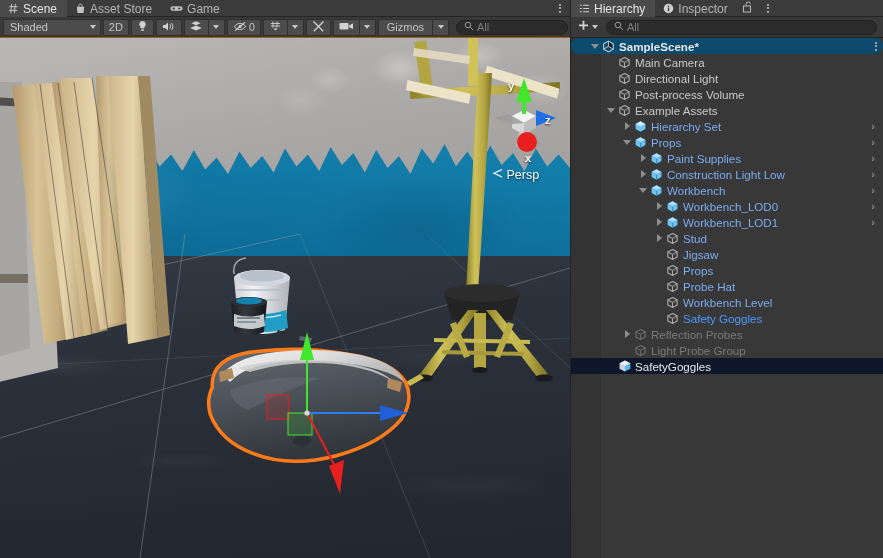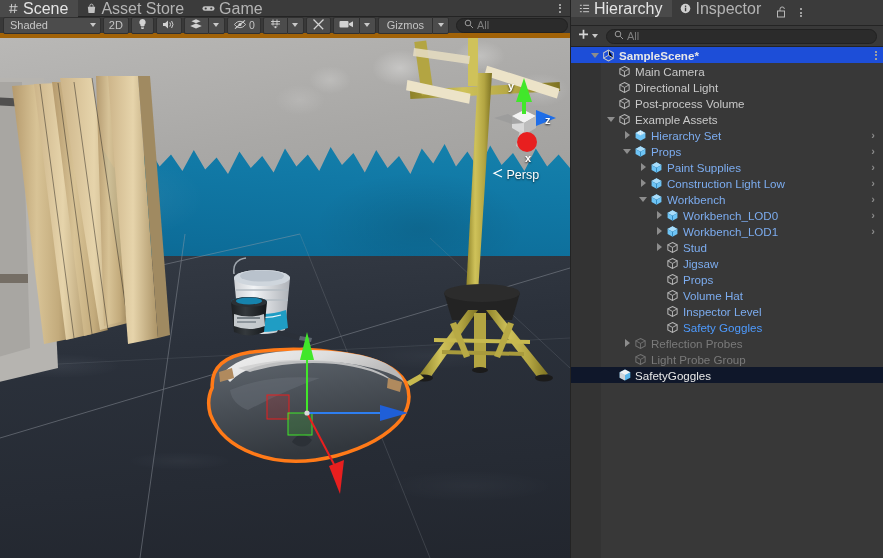--- a/index.html
+++ b/index.html
@@ -17,37 +17,37 @@
 
   
   .tabbar {
     position: relative; height: 17px; background: #3b3b3b;
     display: flex; align-items: stretch;
     border-bottom: 1px solid #242424;
   }
   .tab {
     display: flex; align-items: center; gap: 4px;
     padding: 0 10px 0 8px; height: 17px;
-    font-size: 16px; color: #b4b4b4; white-space: nowrap;
+    font-size: 12px; color: #b4b4b4; white-space: nowrap;
     position: relative;
   }
   .tab.active { background: #4a4a4a; color: #e4e4e4; }
   .tab .ticon { display: inline-flex; align-items: center; }
   .tabbar .spacer { flex: 1; }
   .tab-menu {
     width: 20px; display: flex; align-items: center; justify-content: center;
   }
   .kebab { display: flex; flex-direction: column; gap: 1.5px; }
   .kebab i { width: 2px; height: 2px; background: #a0a0a0; display: block; }
 
   
   .scene-toolbar {
     height: 21px; background: #393939;
     display: flex; align-items: center; gap: 0px;
-    padding: 0 2px; border-bottom: 5px solid #a16207;
+    padding: 0 2px; border-bottom: 1px solid #a16207;
     position: relative; z-index: 5;
   }
   .tb-btn {
     height: 17px; background: #4c4c4c; border: 1px solid #303030;
     border-radius: 2px; color: #c4c4c4; font-size: 11px;
     display: flex; align-items: center; justify-content: center;
     padding: 0 5px; margin: 0 1px; white-space: nowrap;
   }
   .tb-group { display: flex; align-items: center; margin: 0 1px; }
   .tb-group .tb-btn { margin: 0; border-radius: 0; border-right-width: 0; }
@@ -124,21 +124,21 @@
   .persp-label {
     position:absolute; color:#fff; font-size:12.5px; left:492px; top:130px;
     text-shadow:0 1px 2px rgba(0,0,0,.7);
   }
   .ax-label { position:absolute; color:#fff; font-size:11px; font-weight:bold; text-shadow:0 1px 2px rgba(0,0,0,.8); }
 
   
   #hier-pane { width: 313px; height: 558px; background: #383838; position: relative;
     border-left: 1px solid #232323; }
   .hier-tabbar {
-    height: 26px; background: #3b3b3b; display: flex; align-items: stretch;
+    height: 17px; background: #3b3b3b; display: flex; align-items: stretch;
     border-bottom: 1px solid #242424;
   }
   .lock-btn { width: 20px; display:flex; align-items:center; justify-content:center; }
 
   .hier-toolbar {
     height: 21px; background: #393939; display:flex; align-items:center;
     padding: 0 4px; gap: 2px; border-bottom: 1px solid #232323;
   }
   .plus-btn { display:flex; align-items:center; gap:2px; padding: 0 2px; }
   .hier-search {
@@ -148,21 +148,21 @@
   }
 
   #hier-body { position:relative; height: 520px; background:#383838; overflow:hidden; }
   
   .hier-gutter { position:absolute; left:0; top:0; width:30px; height:520px; background:#333333; }
 
   .row {
     position: relative; height: 16px; display:flex; align-items:center;
     font-size: 11.6px; color:#c9c9c9; white-space:nowrap;
   }
-  .row.scene-root { background:#1d4ed8; color:#e8e8e8; font-weight:bold; }
+  .row.scene-root { background:#0c4a6e; color:#e8e8e8; font-weight:bold;border-radius:8px; }
   .row.selected { background:#0f172a; color:#e8e8e8; }
   .row .twirl {
     width: 12px; height:16px; display:flex; align-items:center; justify-content:center;
     flex: 0 0 12px;
   }
   .tri-right { width:0;height:0;border-top:4px solid transparent;border-bottom:4px solid transparent;border-left:5px solid #8d8d8d; }
   .tri-down  { width:0;height:0;border-left:4px solid transparent;border-right:4px solid transparent;border-top:5px solid #8d8d8d; }
   .row .ico { width:15px; flex:0 0 15px; display:flex; align-items:center; justify-content:center; }
   .row .lbl { padding-left: 3px; }
   .row .chev { position:absolute; right:8px; color:#8b8b8b; font-size:11px; line-height:1; font-weight:bold;}
@@ -790,31 +790,31 @@
             <span class="lbl">Props</span>
           </div>
           <div class="row prefab">
             <span class="twirl" style="margin-left: 82px;"></span>
             <span class="ico">
               <svg width="13" height="13" viewBox="0 0 14 14">
                 <path d="M7 1.6l5 2.6v5.4L7 12.4 2 9.6V4.2z" fill="none" stroke="#b6b6b6" stroke-width="1.1"></path>
                 <path d="M2 4.2l5 2.7 5-2.7M7 6.9v5.5" fill="none" stroke="#b6b6b6" stroke-width="1"></path>
               </svg>
             </span>
-            <span class="lbl">Volume Hat</span>
+            <span class="lbl">Probe Hat</span>
           </div>
           <div class="row prefab">
             <span class="twirl" style="margin-left: 82px;"></span>
             <span class="ico">
               <svg width="13" height="13" viewBox="0 0 14 14">
                 <path d="M7 1.6l5 2.6v5.4L7 12.4 2 9.6V4.2z" fill="none" stroke="#b6b6b6" stroke-width="1.1"></path>
                 <path d="M2 4.2l5 2.7 5-2.7M7 6.9v5.5" fill="none" stroke="#b6b6b6" stroke-width="1"></path>
               </svg>
             </span>
-            <span class="lbl">Inspector Level</span>
+            <span class="lbl">Workbench Level</span>
           </div>
           <div class="row prefab-hl">
             <span class="twirl" style="margin-left: 82px;"></span>
             <span class="ico">
               <svg width="13" height="13" viewBox="0 0 14 14">
                 <path d="M7 1.6l5 2.6v5.4L7 12.4 2 9.6V4.2z" fill="none" stroke="#b6b6b6" stroke-width="1.1"></path>
                 <path d="M2 4.2l5 2.7 5-2.7M7 6.9v5.5" fill="none" stroke="#b6b6b6" stroke-width="1"></path>
               </svg>
             </span>
             <span class="lbl">Safety Goggles</span>

